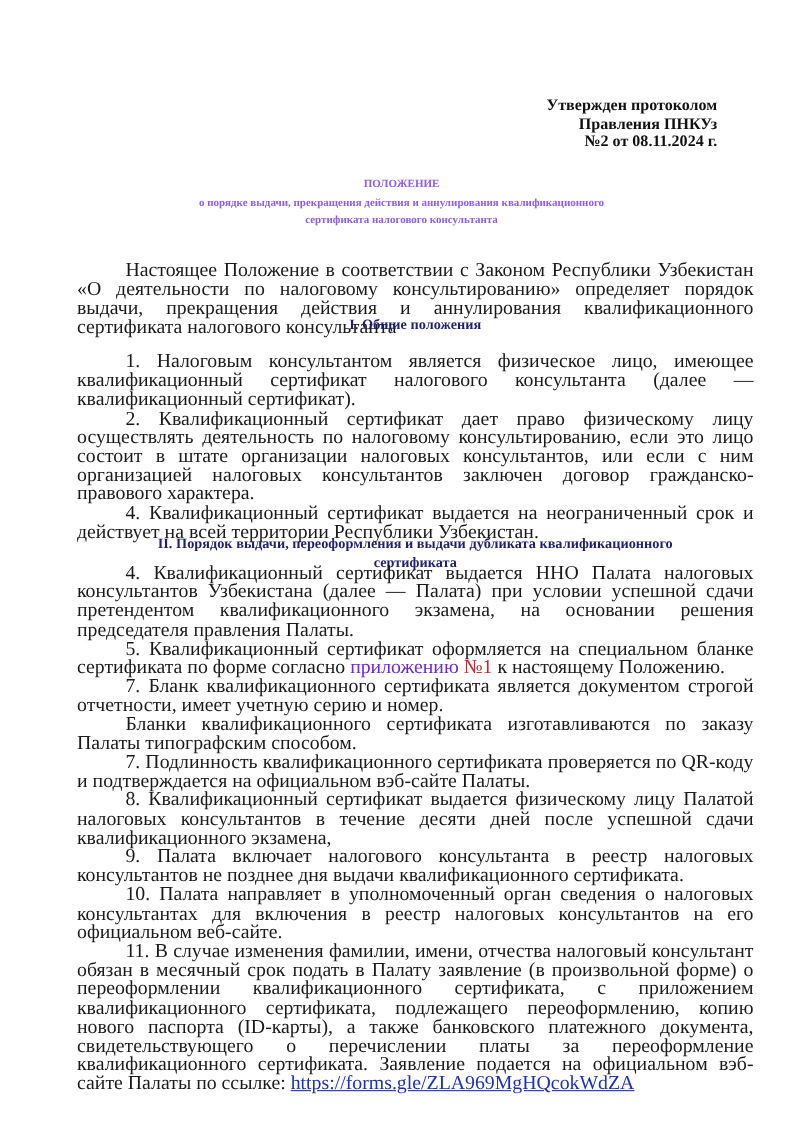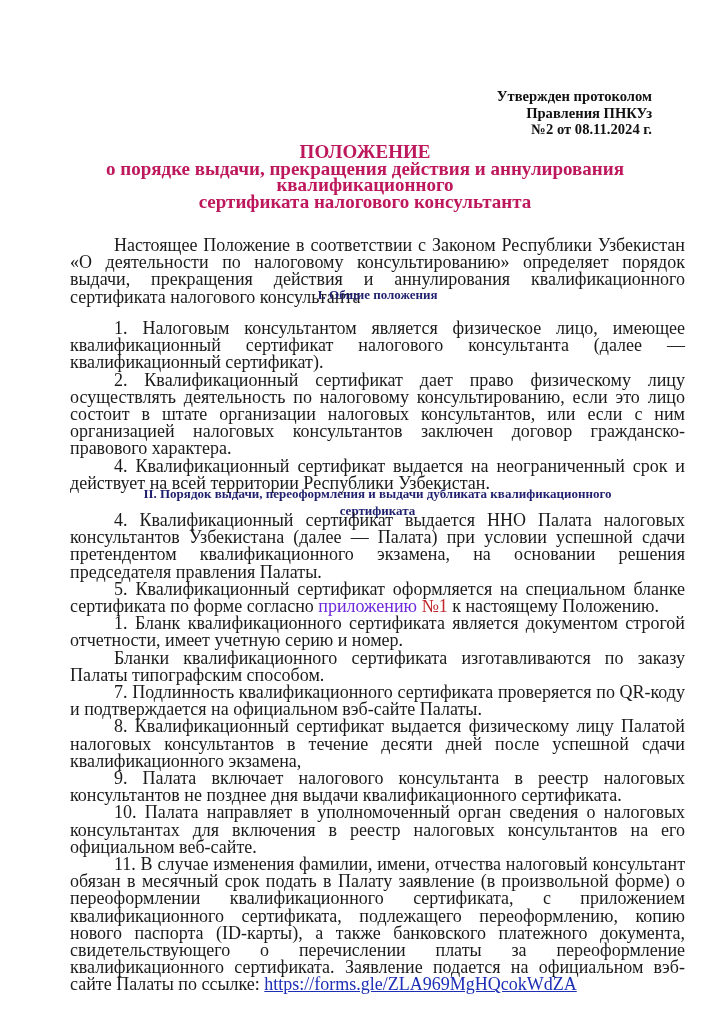--- a/index.html
+++ b/index.html
@@ -30,25 +30,25 @@
       text-align: right;
       font-weight: bold;
       font-size: 14.6px;
       line-height: 16.5px;
       color: #111111;
     }
     .title-block {
       position: absolute;
       left: 70px;
       width: 590px;
-      top: 144px;
+      top: 160px;
       text-align: center;
       font-weight: bold;
-      color: #be185d;
-      font-size: 19px;
+      color: #8b5cf6;
+      font-size: 10px;
       line-height: 16.5px;
     }
     .body-text {
       position: absolute;
       left: 70px;
       width: 615px;
       font-size: 18px;
       line-height: 17.2px;
       text-align: justify;
       color: #1a1a1a;
@@ -119,21 +119,21 @@
   </div>
 
   <div class="section-heading sec2-heading">
     <div>II. Порядок выдачи, переоформления и выдачи дубликата квалификационного</div>
     <div>сертификата</div>
   </div>
 
   <div class="body-text sec2-body">
     <p>4. Квалификационный сертификат выдается ННО Палата налоговых консультантов Узбекистана (далее — Палата) при условии успешной сдачи претендентом квалификационного экзамена, на основании решения председателя правления Палаты.</p>
     <p><span>5. Квалификационный сертификат оформляется на специальном бланке сертификата по форме согласно </span><span class="link-appendix">приложению</span> <span class="link-number">№1</span><span> к настоящему Положению.</span></p>
-    <p>1. Бланк квалификационного сертификата является документом строгой отчетности, имеет учетную серию и номер.</p>
+    <p>7. Бланк квалификационного сертификата является документом строгой отчетности, имеет учетную серию и номер.</p>
     <p>Бланки квалификационного сертификата изготавливаются по заказу Палаты типографским способом.</p>
     <p>7. Подлинность квалификационного сертификата проверяется по QR-коду и подтверждается на официальном вэб-сайте Палаты.</p>
     <p>8. Квалификационный сертификат выдается физическому лицу Палатой налоговых консультантов в течение десяти дней после успешной сдачи квалификационного экзамена,</p>
     <p>9. Палата включает налогового консультанта в реестр налоговых консультантов не позднее дня выдачи квалификационного сертификата.</p>
     <p>10. Палата направляет в уполномоченный орган сведения о налоговых консультантах для включения в реестр налоговых консультантов на его официальном веб-сайте.</p>
     <p><span>11. В случае изменения фамилии, имени, отчества налоговый консультант обязан в месячный срок подать в Палату заявление (в произвольной форме) о переоформлении квалификационного сертификата, с приложением квалификационного сертификата, подлежащего переоформлению, копию нового паспорта (ID-карты), а также банковского платежного документа, свидетельствующего о перечислении платы за переоформление квалификационного сертификата. Заявление подается на официальном вэб-сайте Палаты по ссылке: </span><a class="url-link">https://forms.gle/ZLA969MgHQcokWdZA</a></p>
   </div>
 
 </div>
 

